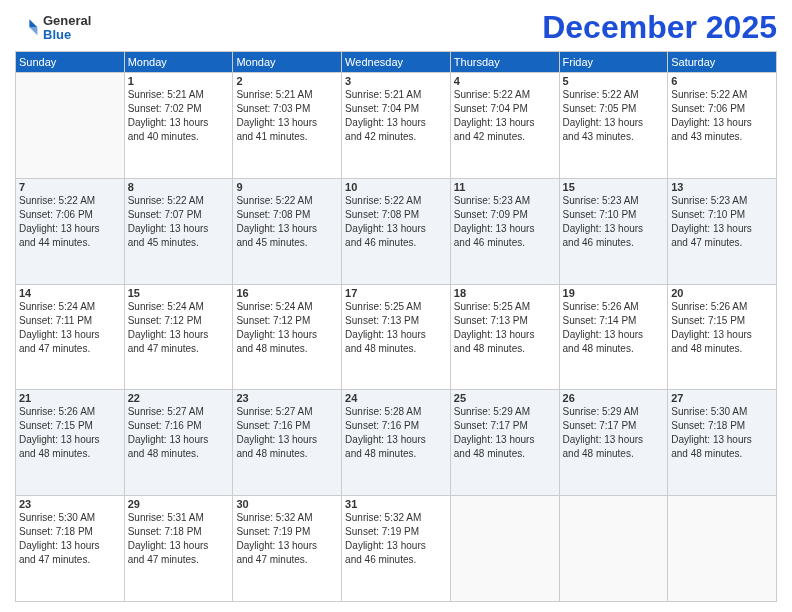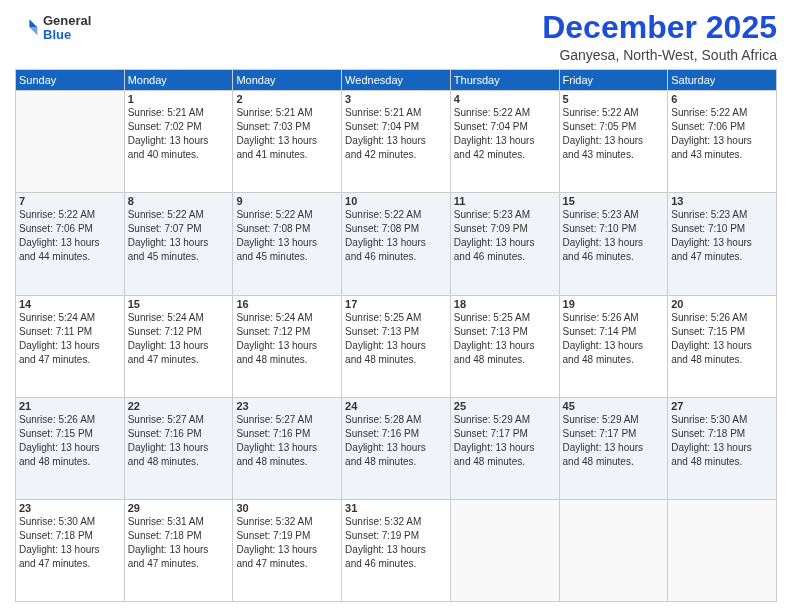--- a/index.html
+++ b/index.html
@@ -111,21 +111,20 @@
         <polygon points="18,4 28,14 18,14" fill="#1565c0"></polygon>
         <polygon points="18,14 28,14 28,24" fill="#1565c0" opacity="0.6"></polygon>
       </svg>
       <div class="logo-text">
         <span class="logo-general">General</span>
         <span class="logo-blue">Blue</span>
       </div>
     </div>
     <div class="title-block">
       <div class="title-month">December 2025</div>
-      <div class="title-location">Ganyesa, North-West, South Africa</div>
     </div>
   </div>
 
   <table class="calendar">
     <thead>
       <tr>
         <th>Sunday</th>
         <th>Monday</th>
         <th>Monday</th>
         <th>Wednesday</th>
@@ -237,21 +236,21 @@
           </td>
           <td>
             <div class="day-num">24</div>
             <div class="day-info">Sunrise: 5:28 AM<br>Sunset: 7:16 PM<br>Daylight: 13 hours<br>and 48 minutes.</div>
           </td>
           <td>
             <div class="day-num">25</div>
             <div class="day-info">Sunrise: 5:29 AM<br>Sunset: 7:17 PM<br>Daylight: 13 hours<br>and 48 minutes.</div>
           </td>
           <td>
-            <div class="day-num">45</div>
+            <div class="day-num">26</div>
             <div class="day-info">Sunrise: 5:29 AM<br>Sunset: 7:17 PM<br>Daylight: 13 hours<br>and 48 minutes.</div>
           </td>
           <td>
             <div class="day-num">27</div>
             <div class="day-info">Sunrise: 5:30 AM<br>Sunset: 7:18 PM<br>Daylight: 13 hours<br>and 48 minutes.</div>
           </td>
         </tr>
         <tr>
           <td>
             <div class="day-num">23</div>

